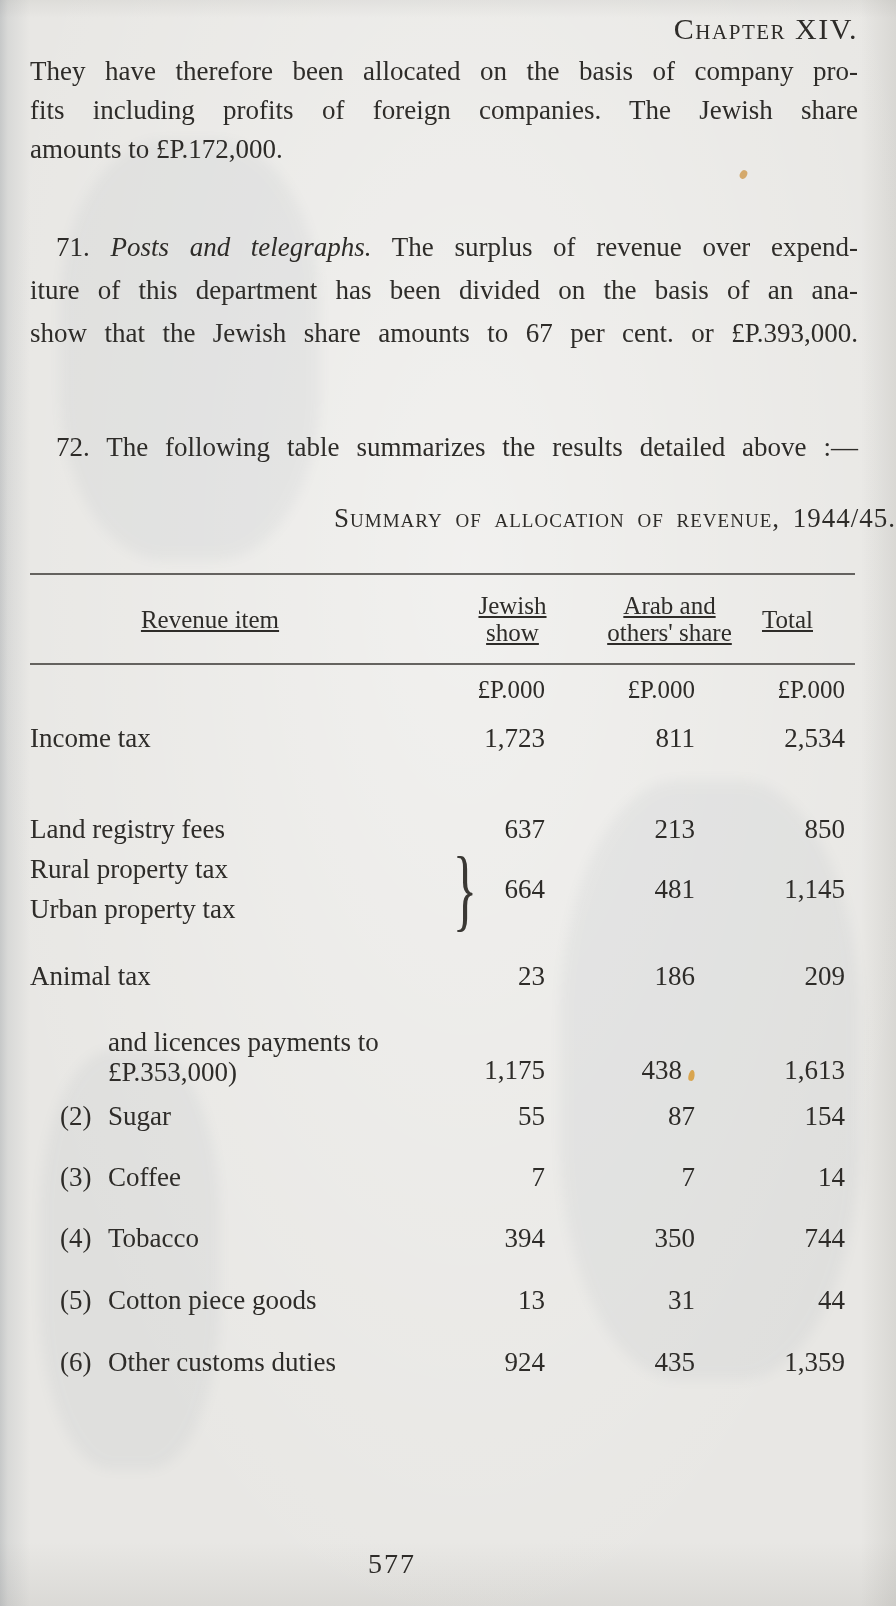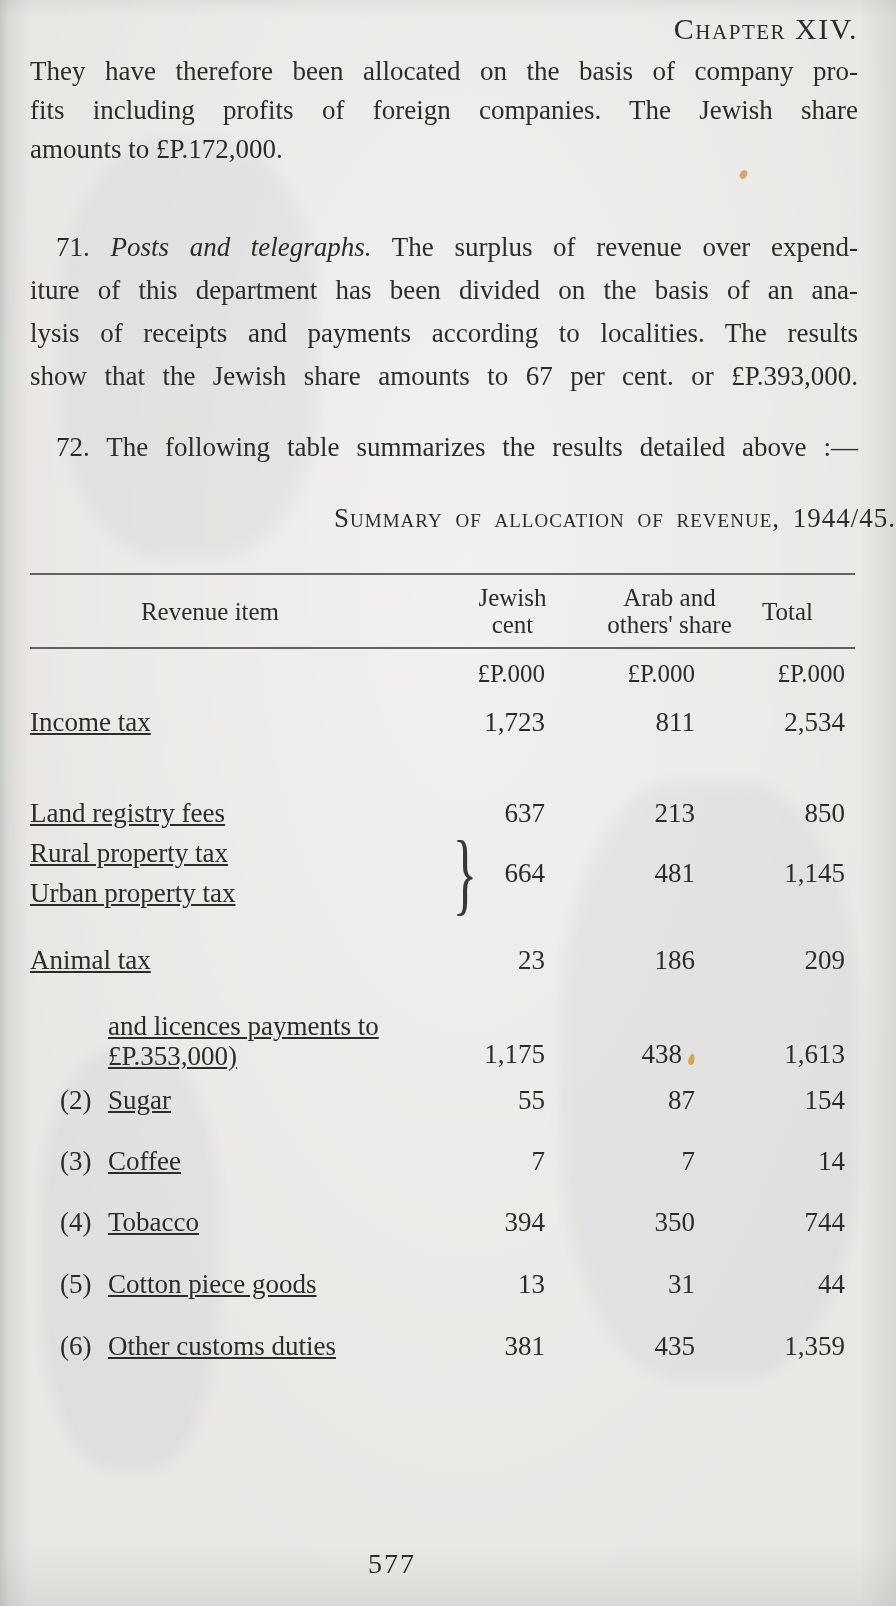--- a/index.html
+++ b/index.html
@@ -31,30 +31,30 @@
   .indent{display:inline-block;width:26px;}
   .ital{font-style:italic;}
   .tbl-title{
     position:absolute;top:503px;left:0;width:896px;
     text-align:right;font-variant:small-caps;
     font-size:27px;letter-spacing:1px;word-spacing:5px;
   }
   .tbl{position:absolute;top:573px;left:30px;width:825px;font-size:27px;}
   .rule{height:2px;background:#4c4a46;opacity:.85;}
   .grid{display:grid;grid-template-columns:420px 125px 145px 135px;line-height:34px;}
-  .thead{height:72px;align-items:center;font-size:25px;line-height:27px;}
+  .thead{height:88px;align-items:center;font-size:25px;line-height:27px;text-decoration:underline;}
   .thead .hc{text-align:center;}
   .thead .hc.rev{padding-right:60px;}
   .thead .hc.arab{transform:translateX(22px);}
   .num-cell{text-align:right;}
   .col-j{padding-right:30px;}
   .col-a{padding-right:25px;position:relative;}
   .col-t{padding-right:10px;}
   .units{margin-top:8px;font-size:25px;}
-  .lbl{padding-left:0;text-decoration:underline;}
+  .lbl{padding-left:0;}
   .lbl.sub{padding-left:30px;}
   .lbl .inum{display:inline-block;width:48px;}
   .lbl .cont{padding-left:48px;}
   .mt14{margin-top:14px;} .mt57{margin-top:57px;} .mt6{margin-top:6px;}
   .mt33{margin-top:33px;} .mt27{margin-top:27px;} .mt34{margin-top:34px;}
   .mt30{margin-top:12px;} .mt28{margin-top:28px;}
   .pair{position:relative;}
   .pair .lines .l{line-height:34px;}
   .pair .lines .l + .l{margin-top:6px;}
   .pair .num-cell{align-self:center;}
@@ -90,38 +90,37 @@
 
   <div class="para p-intro">
     <div class="line">They have therefore been allocated on the basis of company pro-</div>
     <div class="line">fits including profits of foreign companies.  The Jewish share</div>
     <div class="line short">amounts to £P.172,000.</div>
   </div>
 
   <div class="para p-71">
     <div class="line"><span class="indent"></span><span>71.</span> <span class="ital">Posts and telegraphs.</span> <span>The surplus of revenue over expend-</span></div>
     <div class="line">iture of this department has been divided on the basis of an ana-</div>
-    <div class="line">lysis of receipts and payments according to localities.  The results</div>
     <div class="line">show that the Jewish share amounts to 67 per cent. or £P.393,000.</div>
   </div>
 
   <div class="para p-72">
     <div class="line"><span class="indent"></span><span>72.  The following table summarizes the results detailed above :—</span></div>
   </div>
 
   <div class="tbl-title">Summary of allocation of revenue, 1944/45.</div>
 
   <div class="tbl">
     <div class="rule"></div>
 
     <div class="grid thead">
       <div class="hc rev">Revenue item</div>
       <div class="hc">
         <div>Jewish</div>
-        <div>cent</div>
+        <div>show</div>
       </div>
       <div class="hc arab">
         <div>Arab and</div>
         <div>others' share</div>
       </div>
       <div class="hc">Total</div>
     </div>
 
     <div class="rule"></div>
 
@@ -198,21 +197,21 @@
 
     <div class="grid mt28">
       <div class="lbl sub"><span class="inum">(5)</span><span>Cotton piece goods</span></div>
       <div class="num-cell col-j">13</div>
       <div class="num-cell col-a">31</div>
       <div class="num-cell col-t">44</div>
     </div>
 
     <div class="grid mt28">
       <div class="lbl sub"><span class="inum">(6)</span><span>Other customs duties</span></div>
-      <div class="num-cell col-j">381</div>
+      <div class="num-cell col-j">924</div>
       <div class="num-cell col-a">435</div>
       <div class="num-cell col-t">1,359</div>
     </div>
 
   </div>
 
   <div class="pageno">577</div>
 
 </div>
 

